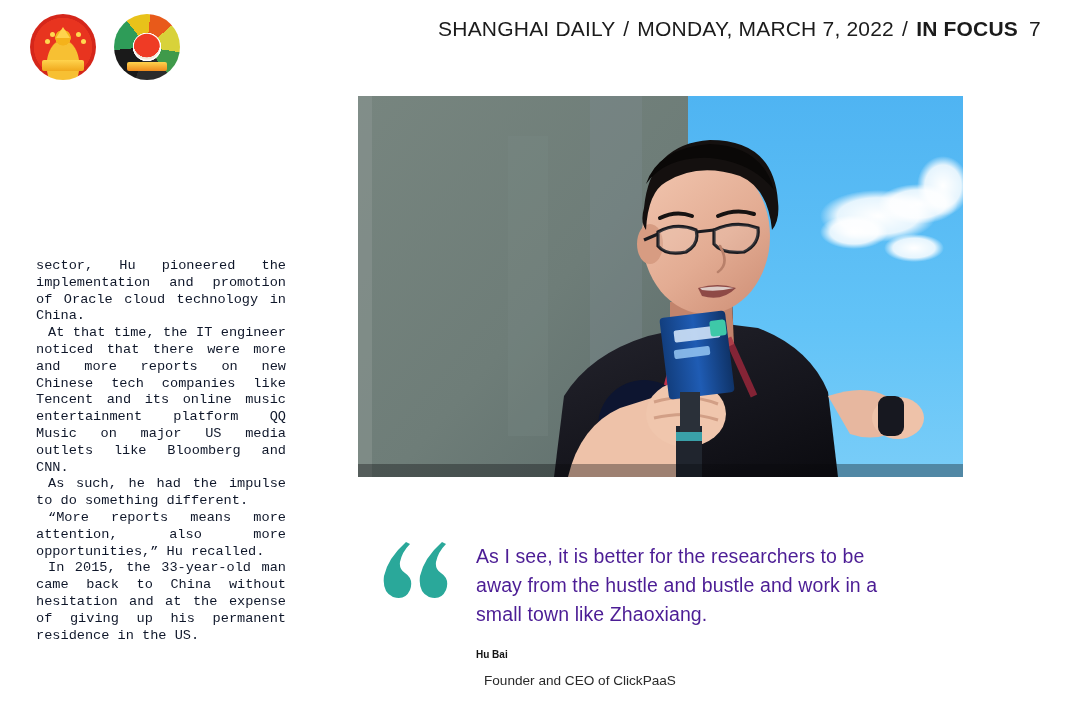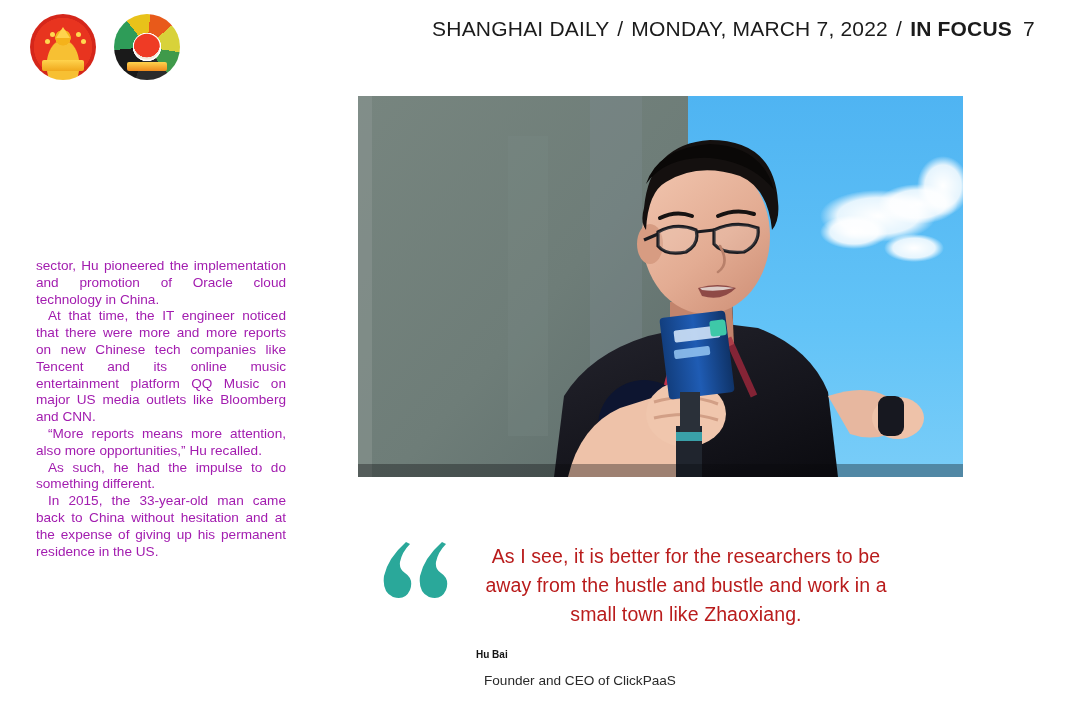--- a/index.html
+++ b/index.html
@@ -91,42 +91,42 @@
     content: "";
     position: absolute;
     left: 20%; bottom: 13%;
     width: 60%; height: 14%;
     border-radius: 2px;
     background: linear-gradient(#ffd34d, #ef8a1c);
   }
 
   #headline-bar {
     position: absolute;
-    right: 44px;
+    right: 38px;
     top: 17px;
     font-size: 21px;
     letter-spacing: 0.2px;
     color: #1b1b1b;
     white-space: nowrap;
     font-family: "Liberation Sans", sans-serif;
   }
   #headline-bar .sep { color: #1b1b1b; padding: 0 2px; }
   #headline-bar .focus { font-weight: bold; }
   #headline-bar .pageno { font-weight: normal; padding-left: 5px; }
 
   
   #story-column {
     position: absolute;
     left: 36px;
     top: 258px;
     width: 250px;
-    font-family: Liberation Sans, sans-serif;
+    font-family: Liberation Mono, monospace;
     font-size: 13.6px;
     line-height: 16.8px;
-    color: #a21caf;
+    color: #0f172a;
     text-align: justify;
     text-justify: inter-word;
   }
   #story-column p { margin: 0; text-indent: 12px; }
   #story-column p.noindent { text-indent: 0; }
 
   
   #photo {
     position: absolute;
     left: 358px;
@@ -151,25 +151,24 @@
     flex: 0 0 auto;
     width: 72px;
     height: 60px;
     margin-top: 4px;
   }
   #quote-body { flex: 1 1 auto; padding-top: 6px; }
   #quote-text {
     font-family: "Liberation Sans", sans-serif;
     font-size: 19.5px;
     line-height: 29px;
-    color: #b91c1c;
+    color: #4c1d95;
     letter-spacing: 0.1px;
     margin: 0 0 17px 0;
     max-width: 420px;
-    text-align: center;
   }
   #quote-attrib-name {
     font-family: "Liberation Sans", sans-serif;
     font-size: 10px;
     font-weight: bold;
     color: #141414;
     line-height: 17px;
     margin: 0;
   }
   #quote-attrib-role {
@@ -202,22 +201,22 @@
     <span>MONDAY, MARCH 7, 2022</span>
     <span class="sep">/</span>
     <span class="focus">IN FOCUS</span>
     <span class="pageno">7</span>
   </div>
 </div>
 
 <div id="story-column">
   <p class="noindent">sector, Hu pioneered the implementation and promotion of Oracle cloud technology in China.</p>
   <p>At that time, the IT engineer noticed that there were more and more reports on new Chinese tech companies like Tencent and its online music entertainment platform QQ Music on major US media outlets like Bloomberg and CNN.</p>
+  <p>As such, he had the impulse to do something different.</p>
   <p>“More reports means more attention, also more opportunities,” Hu recalled.</p>
-  <p>As such, he had the impulse to do something different.</p>
   <p>In 2015, the 33-year-old man came back to China without hesitation and at the expense of giving up his permanent residence in the US.</p>
 </div>
 
 <div id="photo">
   <svg viewBox="0 0 605 381" preserveAspectRatio="none">
     <defs>
       <linearGradient id="wallG" x1="0" y1="0" x2="1" y2="1">
         <stop offset="0%" stop-color="#77857f"></stop>
         <stop offset="55%" stop-color="#6e7d78"></stop>
         <stop offset="100%" stop-color="#5d6d6b"></stop>

